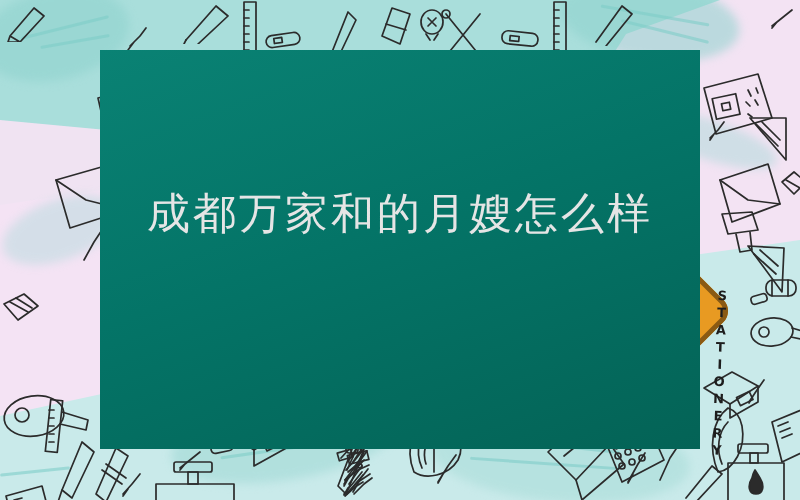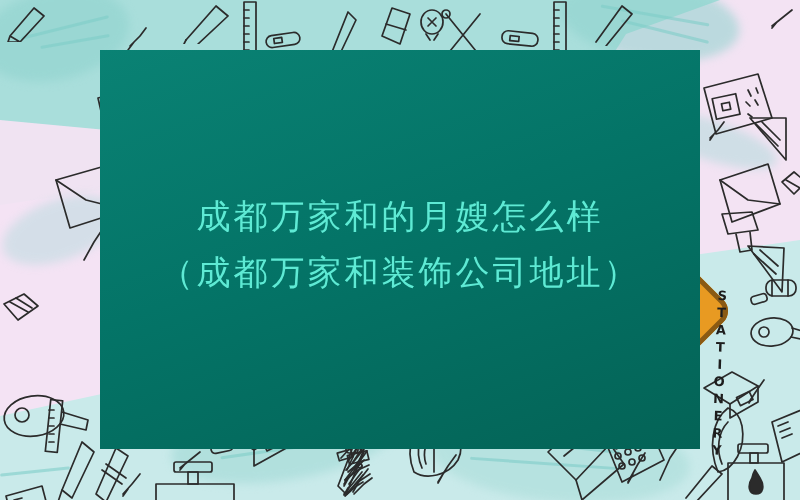--- a/index.html
+++ b/index.html
@@ -80,23 +80,23 @@
   .panel-inner{
     position:absolute;inset:0;
     background:linear-gradient(160deg,#0a8274 0%,#047467 45%,#046356 100%);
   }
   .title-wrap{
     position:absolute;left:0;right:0;top:139px;
     padding:0 6px;
     text-align:center;
   }
   .title-line{
-    color:#5eead4;
-    font-family:Liberation Serif, serif;
-    font-size:34px;
+    color:#e5e5e5;
+    font-family:Liberation Mono, monospace;
+    font-size:43px;
     line-height:56px;
     letter-spacing:3px;
     white-space:nowrap;
     font-weight:400;
   }
 </style>
 </head>
 <body>
 
 <div id="stage">
@@ -441,17 +441,16 @@
 
   <div class="orange-badge"></div>
 
   <div class="stationery">STATIONERY</div>
   <div class="stationery-y">Y</div>
 
   <div class="panel">
     <div class="panel-inner"></div>
     <div class="title-wrap">
       <div class="title-line">成都万家和的月嫂怎么样</div>
-      <div class="title-line">（成都万家和装饰公司地址）</div>
     </div>
   </div>
 
 </div>
 
 </body></html>

